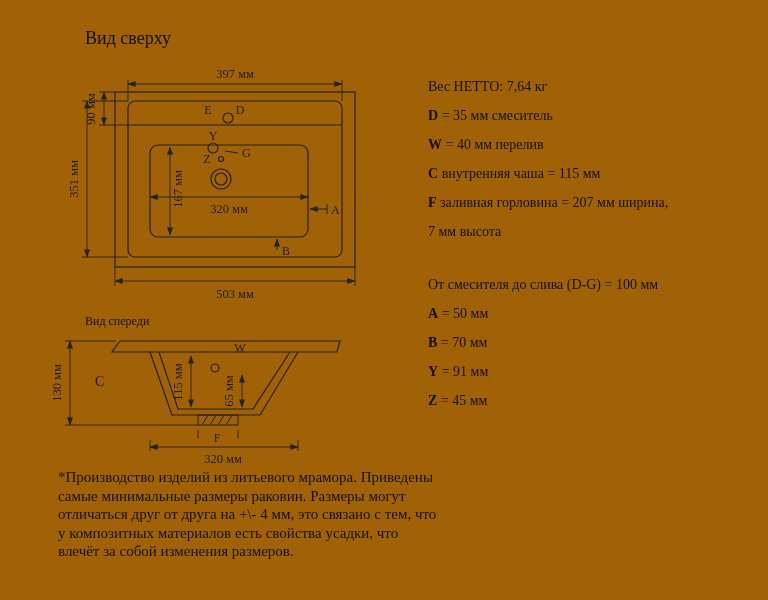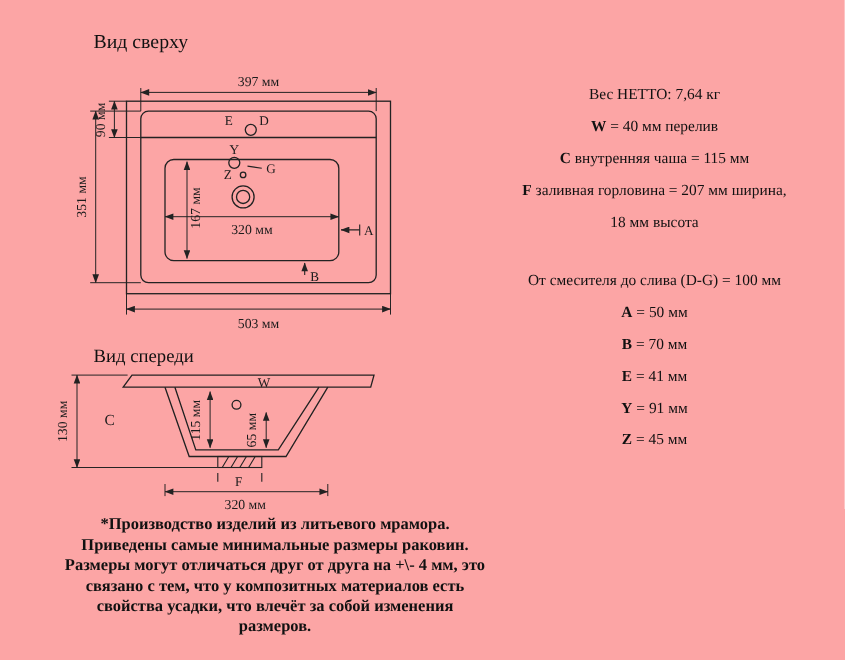--- a/index.html
+++ b/index.html
@@ -1,23 +1,23 @@
 <!DOCTYPE html>
 <html><head>
 <meta charset="utf-8">
 <style>
   html,body{margin:0;padding:0;background:#ffffff;}
-  .sheet{position:relative;width:768px;height:600px;background:#fca5a5;overflow:hidden;
-         font-family:"Liberation Serif", serif;color:#1c1c1c;text-align:center;}
+  .sheet{position:relative;width:768px;height:600px;background:#a16207;overflow:hidden;
+         font-family:"Liberation Serif", serif;color:#1c1c1c;}
   .abs{position:absolute;}
   .view-title{font-size:18px;color:#111;}
   .specs{position:absolute;left:428px;top:72px;width:334px;font-size:14px;line-height:29px;color:#111;}
   .sline b{font-weight:bold;}
   .distance{margin-top:24px;}
-  .footnote{position:absolute;left:58px;top:468px;width:384px;font-size:15px;line-height:18.6px;color:#111;font-weight:bold;}
+  .footnote{position:absolute;left:58px;top:468px;width:384px;font-size:15px;line-height:18.6px;color:#111;}
   svg text{font-family:"Liberation Serif", serif;fill:#1c1c1c;}
   .dimtxt{font-size:12.5px;}
   .lbltxt{font-size:12px;}
   .ink{stroke:#222;fill:none;}
 </style>
 </head>
 <body>
 
 <div class="sheet">
 
@@ -95,21 +95,21 @@
     <text class="dimtxt" x="171" y="158" text-anchor="middle">320 мм</text>
 
     <g class="ink" stroke-width="0.9">
       <line x1="57" y1="212" x2="57" y2="231"></line>
       <line x1="297" y1="212" x2="297" y2="231"></line>
       <line x1="57" y1="226" x2="297" y2="226" marker-start="url(#as)" marker-end="url(#ae)"></line>
     </g>
     <text class="dimtxt" x="177" y="243" text-anchor="middle">503 мм</text>
   </svg>
 
-  <div class="abs view-title" style="left:85px;top:314px;font-size:17px;">Вид спереди</div>
+  <div class="abs view-title" style="left:85px;top:314px;font-size:12px;">Вид спереди</div>
 
   <svg class="abs" style="left:50px;top:332px;" width="310" height="140" viewBox="0 0 310 140">
     <defs>
       <marker id="fae" markerWidth="9" markerHeight="7" refX="7.6" refY="3" orient="auto" markerUnits="userSpaceOnUse">
         <path d="M0,0 L8,3 L0,6 Z" fill="#222"></path>
       </marker>
       <marker id="fas" markerWidth="9" markerHeight="7" refX="0.4" refY="3" orient="auto" markerUnits="userSpaceOnUse">
         <path d="M8,0 L0,3 L8,6 Z" fill="#222"></path>
       </marker>
     </defs>
@@ -154,29 +154,29 @@
     <g class="ink" stroke-width="0.9">
       <line x1="100" y1="108" x2="100" y2="119"></line>
       <line x1="248" y1="108" x2="248" y2="119"></line>
       <line x1="100" y1="115" x2="248" y2="115" marker-start="url(#fas)" marker-end="url(#fae)"></line>
     </g>
     <text class="dimtxt" x="173" y="131" text-anchor="middle">320 мм</text>
   </svg>
 
   <div class="specs">
     <div class="sline"><b></b><span>Вес НЕТТО: 7,64 кг</span></div>
+    <div class="sline"><b>D</b><span> = 35 мм смеситель</span></div>
     <div class="sline"><b>W</b><span> = 40 мм перелив</span></div>
     <div class="sline"><b>C</b><span> внутренняя чаша = 115 мм</span></div>
     <div class="sline"><b>F</b><span> заливная горловина = 207 мм ширина,</span></div>
-    <div class="sline"><b></b><span>18 мм высота</span></div>
+    <div class="sline"><b></b><span>7 мм высота</span></div>
 
     <div class="sline distance">От смесителя до слива (D-G) = 100 мм</div>
 
     <div class="sline"><b>A</b><span> = 50 мм</span></div>
     <div class="sline"><b>B</b><span> = 70 мм</span></div>
-    <div class="sline"><b>E</b><span> = 41 мм</span></div>
     <div class="sline"><b>Y</b><span> = 91 мм</span></div>
     <div class="sline"><b>Z</b><span> = 45 мм</span></div>
   </div>
 
   <div class="footnote">*Производство изделий из литьевого мрамора. Приведены самые минимальные размеры раковин. Размеры могут отличаться друг от друга на +\- 4 мм, это связано с тем, что у композитных материалов есть свойства усадки, что влечёт за собой изменения размеров.</div>
 
 </div>
 
 </body></html>

